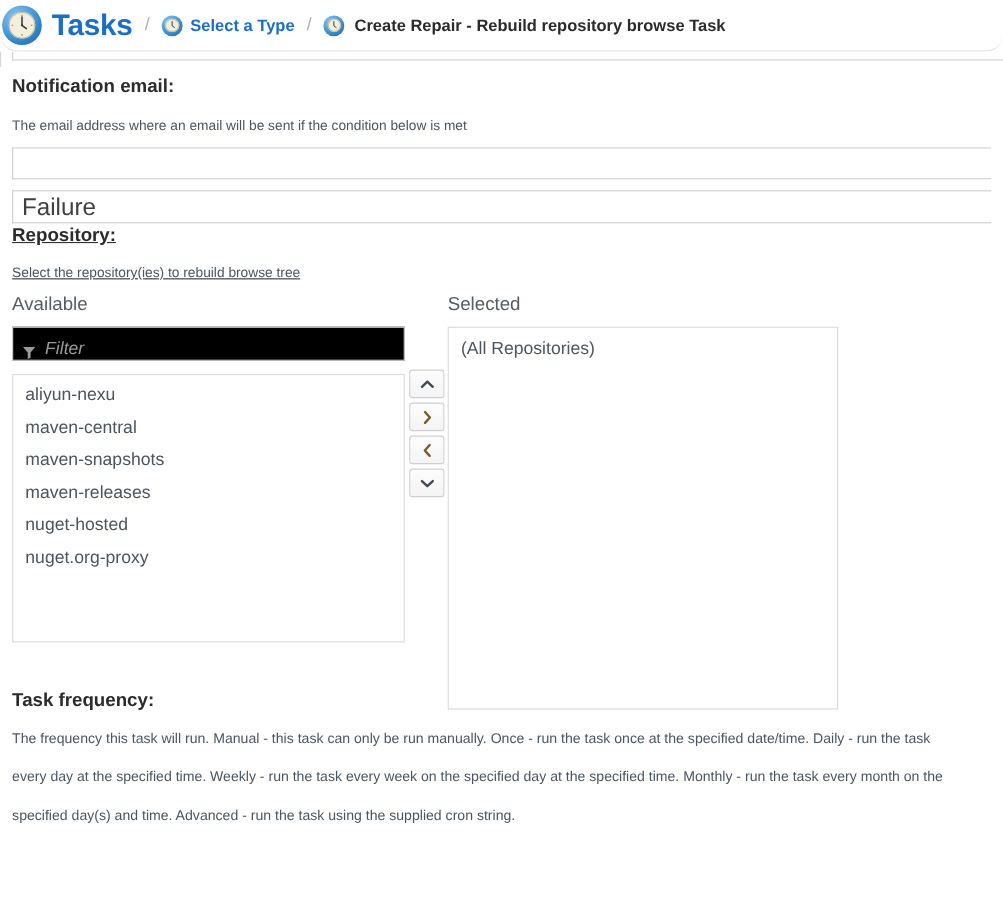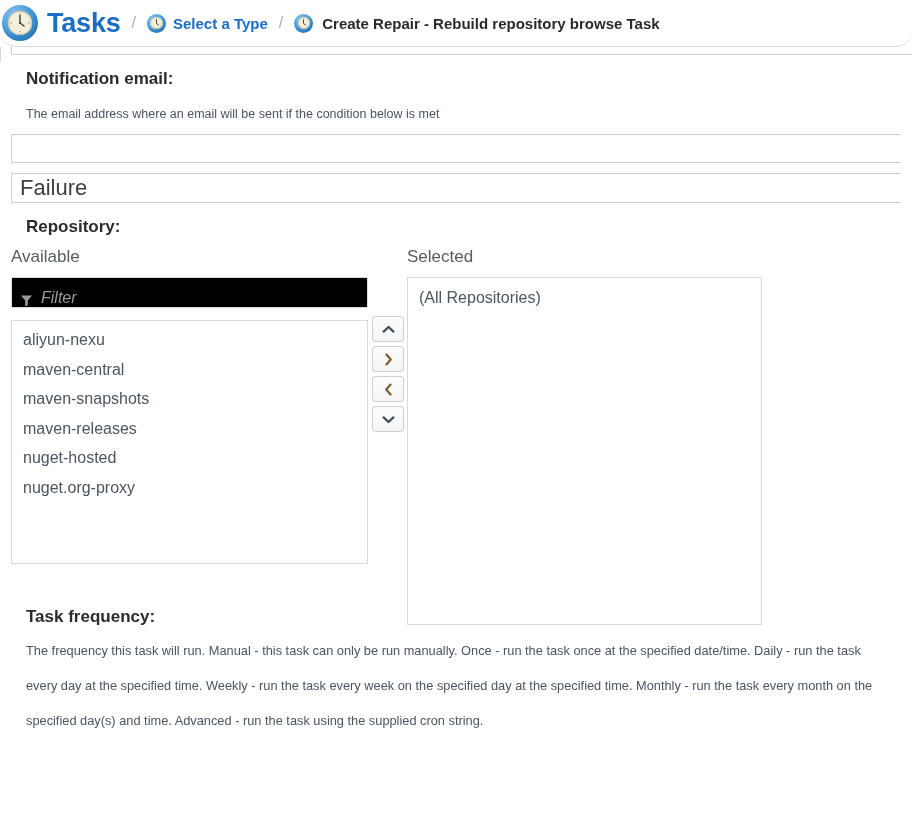--- a/index.html
+++ b/index.html
@@ -109,21 +109,21 @@
     right: 0;
     height: 8px;
     border: 1px solid #d0d0d0;
     border-top: none;
     border-right: none;
     box-sizing: border-box;
     background: #fff;
   }
 
   .field-group {
-    padding-left: 26px;
+    padding-left: 11px;
     padding-right: 0;
   }
   .field-label {
     font-size: 17px;
     font-weight: bold;
     color: #2b2b2b;
     margin: 0;
     padding: 0;
     line-height: 20px;
   }
@@ -326,22 +326,23 @@
     <div class="field-help" style="margin-top:17px;">The email address where an email will be sent if the condition below is met</div>
   </div>
   <div style="padding-left:11px; margin-top:11px;">
     <input class="text-input" type="text" value="" placeholder="" style="">
   </div>
 
   <div style="padding-left:11px; margin-top:10px;">
     <div class="select-input">Failure</div>
   </div>
 
-  <div class="field-group" style="margin-top:14px;">
+  <div class="field-group" style="margin-top:1px;text-decoration:underline;">
     <div class="field-label">Repository:</div>
+    <div class="field-help" style="margin-top:16px;">Select the repository(ies) to rebuild browse tree</div>
   </div>
 
   <div class="twin" style="height:330px; margin-top:10px;">
 
     <div class="panel-avail">
       <div class="col-head">Available</div>
       <div class="filter-box" style="margin-top:10px;">
         <svg class="funnel" viewBox="0 0 14 14">
           <path d="M1 1.5 H13 L8.4 7 V12.2 L5.6 13.2 V7 Z" fill="#9b9b9b"></path>
         </svg>

